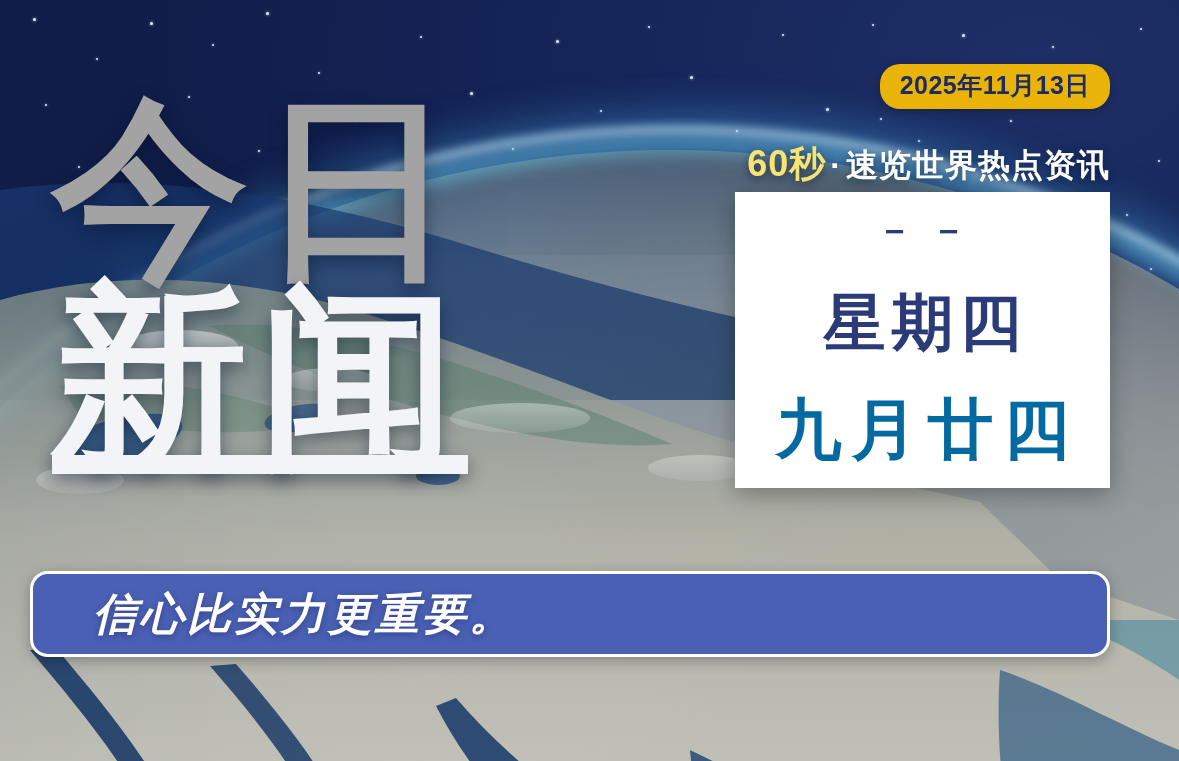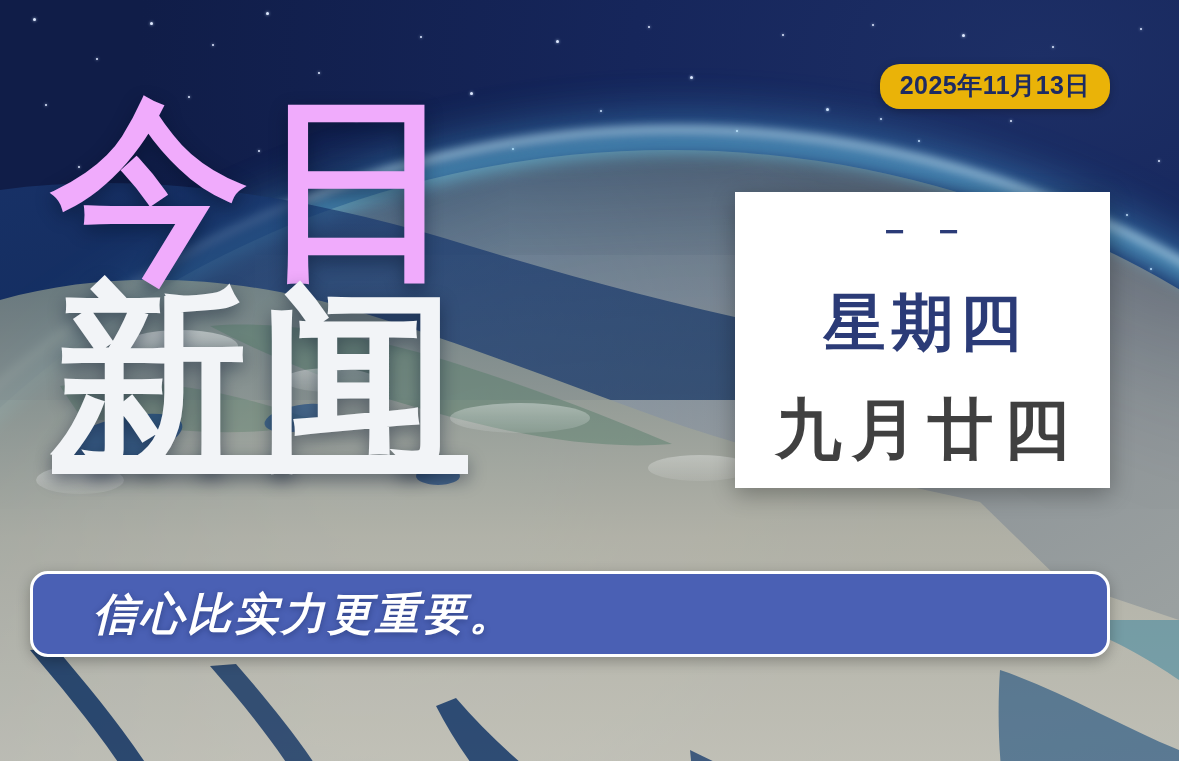--- a/index.html
+++ b/index.html
@@ -74,21 +74,21 @@
   .title-block{position:absolute;left:52px;top:96px;width:420px;}
   .t-line{
     font-weight:800;
     line-height:.95;
     letter-spacing:12px;
     margin:0;
     font-family:"DejaVu Sans","Liberation Sans",sans-serif;
   }
   .t-today{
     font-size:196px;
-    color:#f0abfc;
+    color:#a3a3a3;
     text-shadow:0 6px 18px rgba(5,15,40,.45);
   }
   .t-news{
     font-size:196px;
     color:#f2f4f7;
     margin-top:2px;
     text-shadow:0 6px 18px rgba(5,15,40,.45);
     text-decoration:underline;
   }
 
@@ -142,21 +142,21 @@
   .issue .dash{font-weight:700;}
   .weekday{
     color:#2b3b77;
     font-size:62px;
     font-weight:800;
     letter-spacing:6px;
     margin-top:26px;
     text-indent:6px;
   }
   .lunar{
-    color:#404040;
+    color:#0369a1;
     font-size:66px;
     font-weight:800;
     letter-spacing:10px;
     margin-top:20px;
     text-indent:10px;
   }
 
   
   .quote-pill{
     position:absolute;
@@ -294,20 +294,23 @@
     </svg>
   </div>
 
   <div class="title-block">
     <div class="t-line t-today">今日</div>
     <div class="t-line t-news">新闻</div>
   </div>
 
   <div class="date-badge">2025年11月13日</div>
 
+  <div class="tagline">
+    <span class="tag-yellow">60秒</span><span class="tag-dot">·</span><span class="tag-white">速览世界热点资讯</span>
+  </div>
 
   <div class="info-card">
     <div class="issue">
       <span class="dash">－</span>
       <span class="dash">－</span>
     </div>
     <div class="weekday">星期四</div>
     <div class="lunar">九月廿四</div>
   </div>
 

